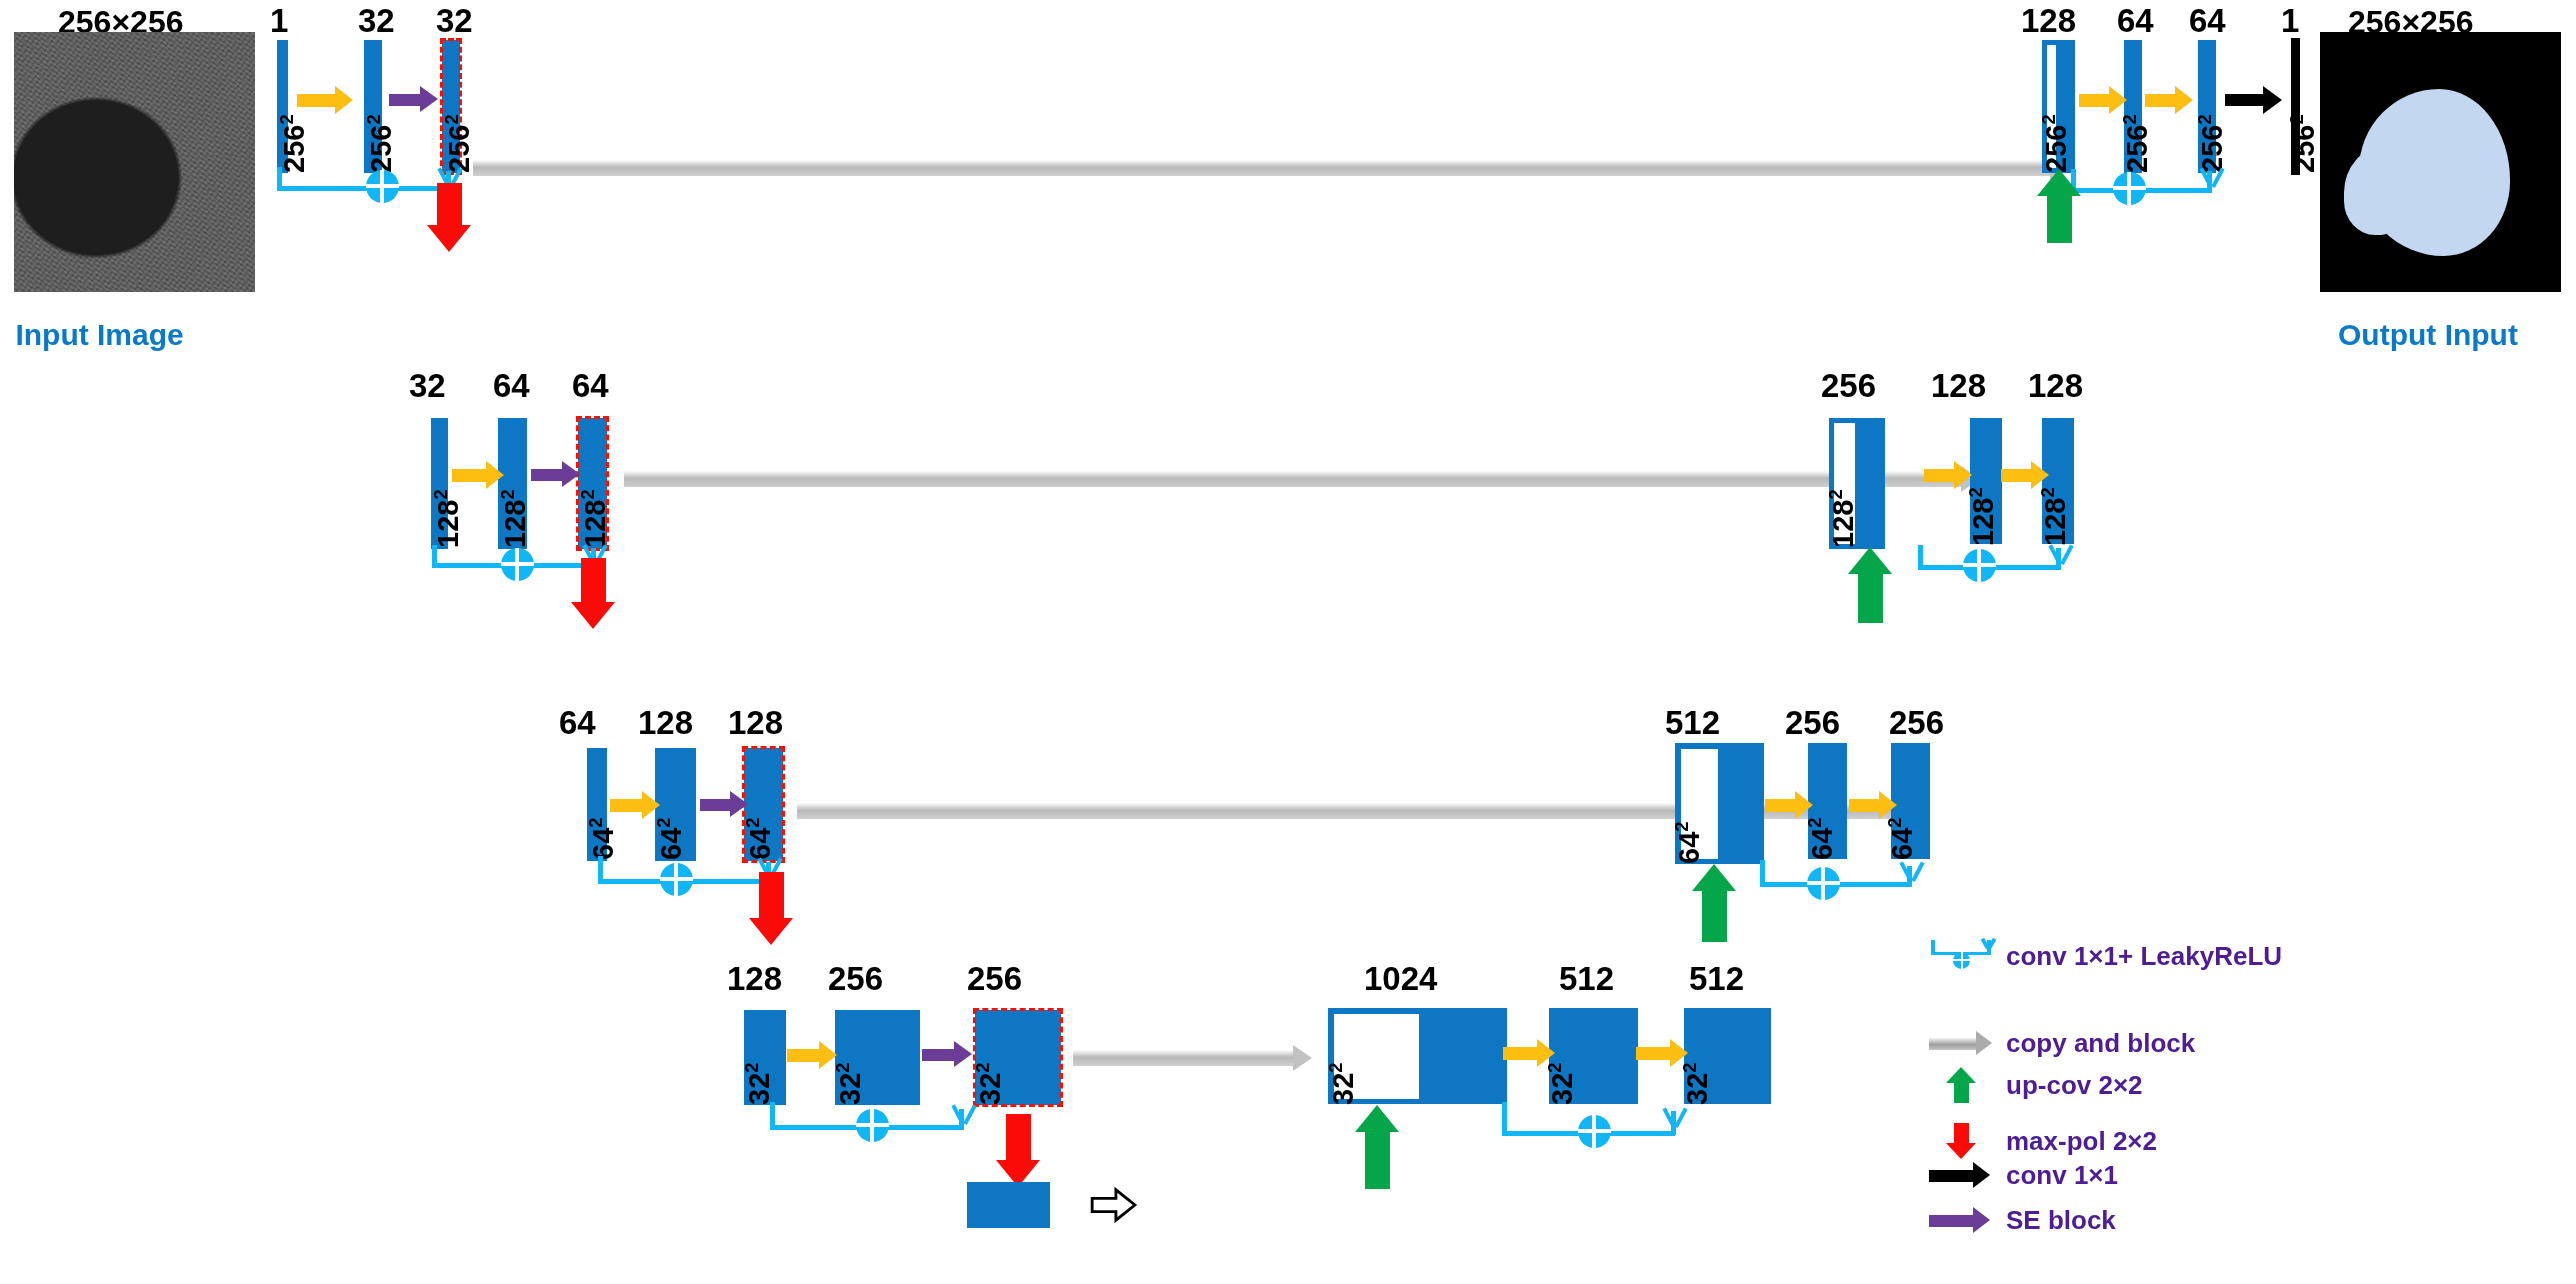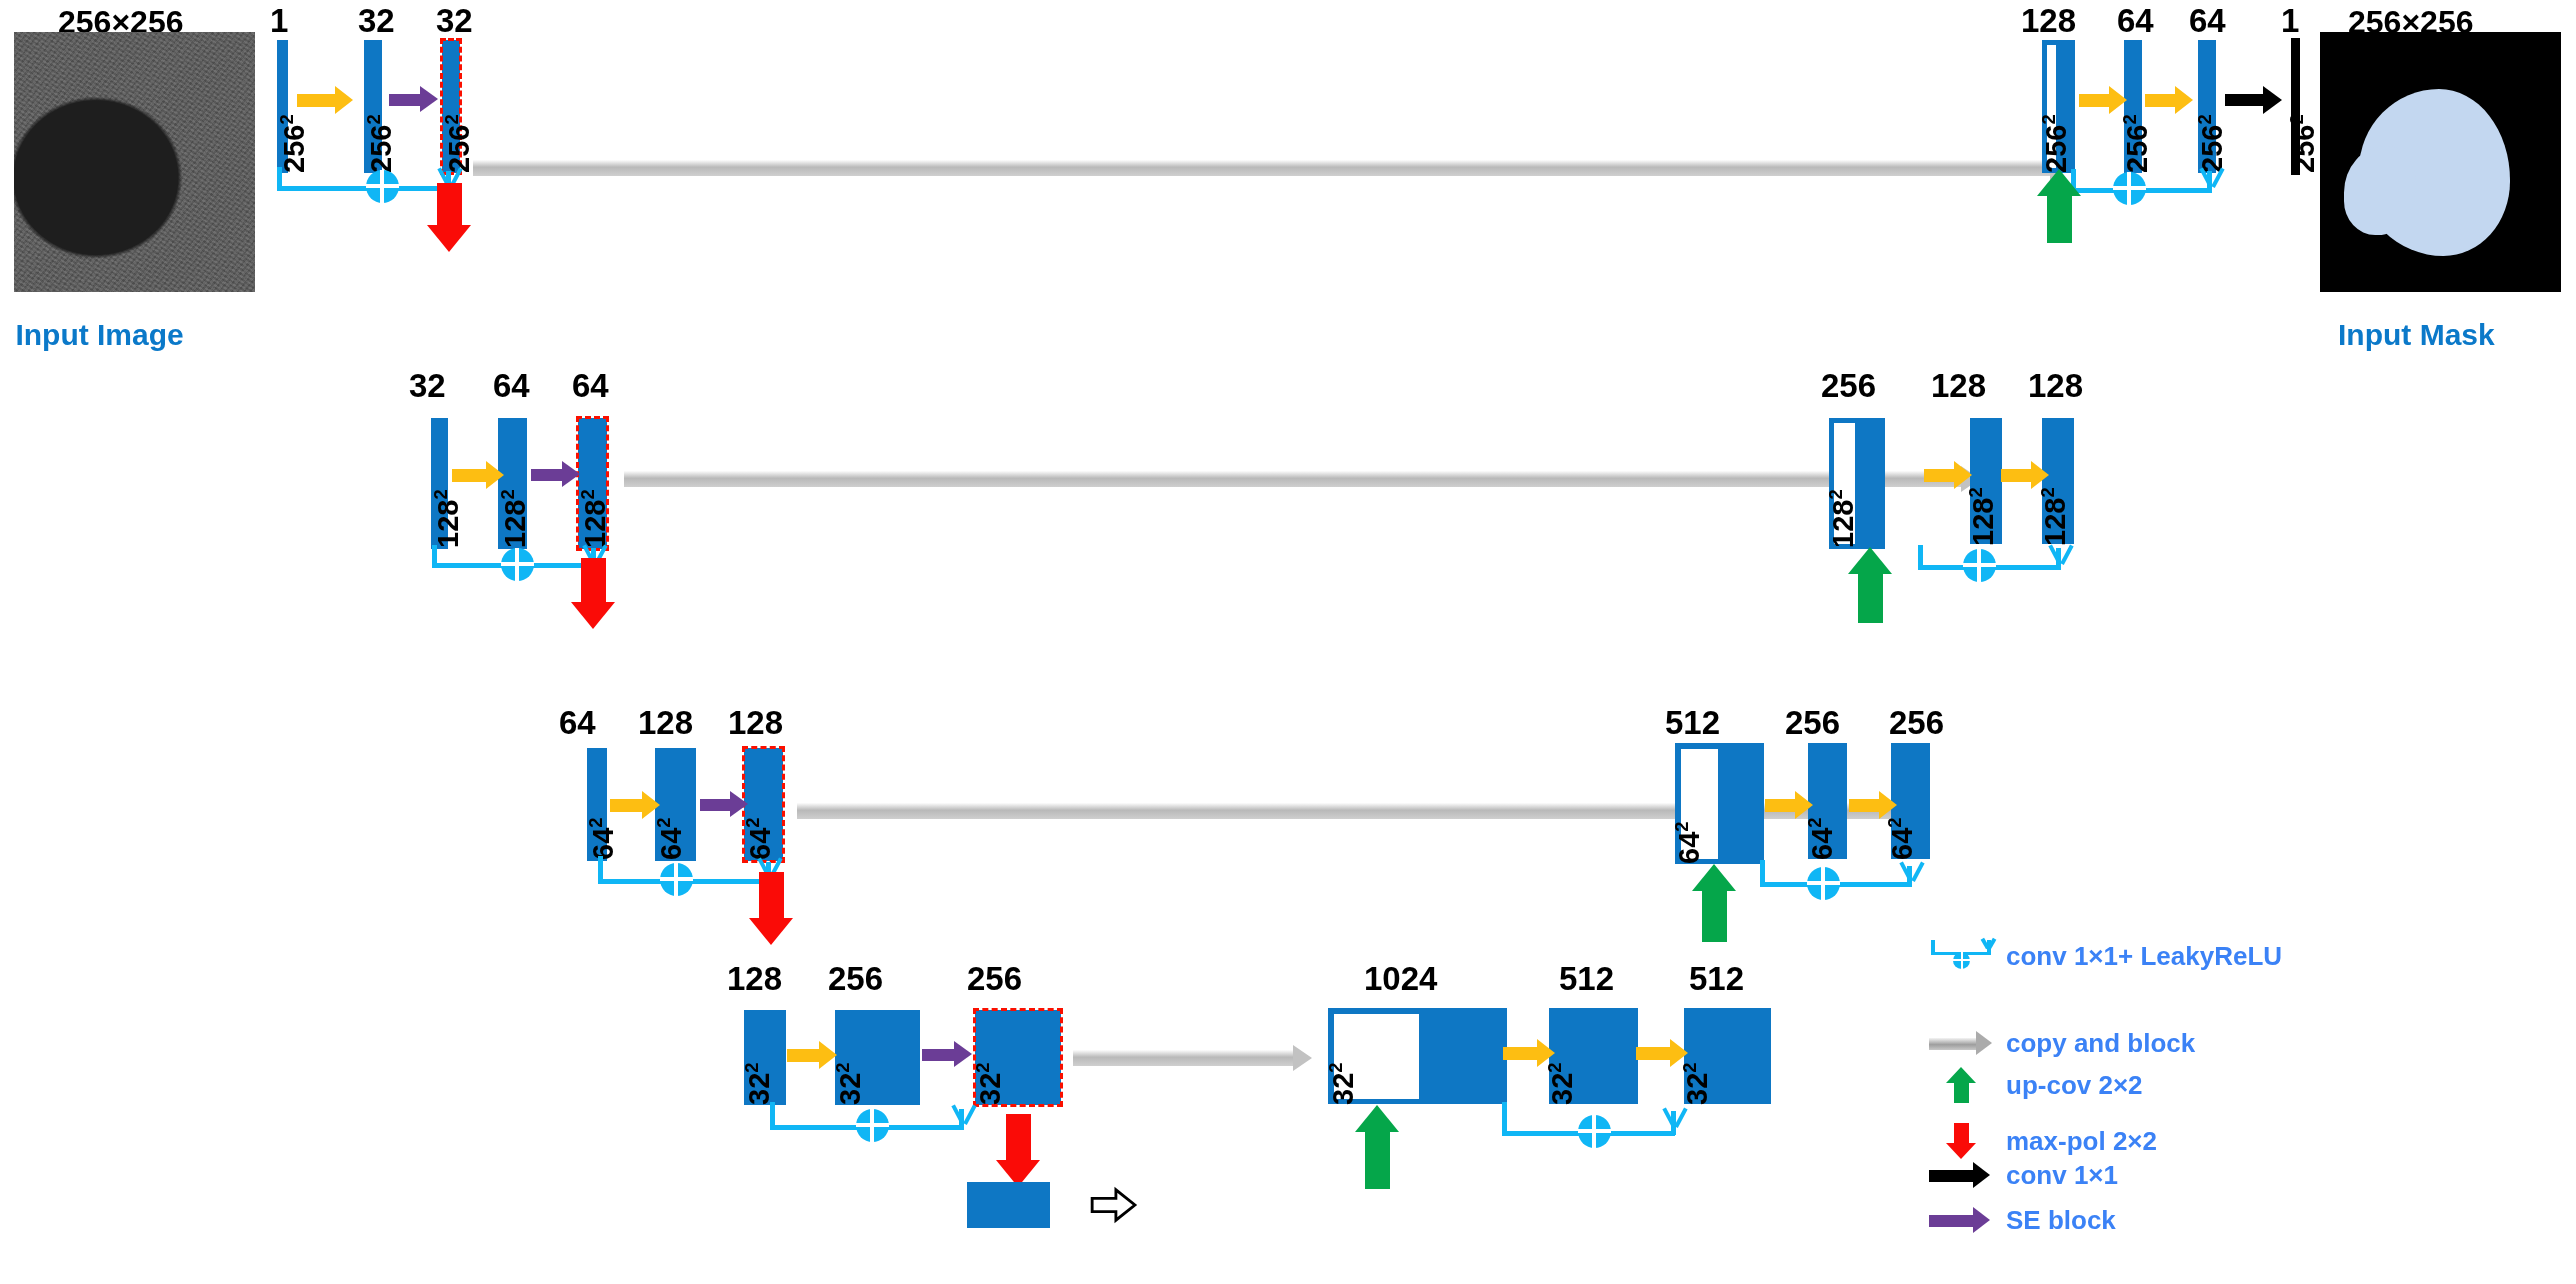--- a/index.html
+++ b/index.html
@@ -83,21 +83,21 @@
 
   
   .aspp-box{position:absolute;border:6.7px solid #0e77c4;background:#fff;
             display:flex;align-items:center;justify-content:center;}
   .aspp-text{font-weight:bold;font-size:42px;color:#000;letter-spacing:0.5px;}
   .hollow-arrow{position:absolute;}
 
   
   .legend{position:absolute;}
   .lg-row{position:absolute;display:flex;align-items:center;}
-  .lg-txt{font-weight:bold;font-size:26px;color:#3b82f6;white-space:nowrap;}
+  .lg-txt{font-weight:bold;font-size:26px;color:#4c1d95;white-space:nowrap;}
   .lg-ico{position:relative;width:81px;height:37px;flex:0 0 81px;}
 </style>
 </head>
 <body>
 
 <div id="stage">
 
   <div class="abs sizelbl" style="left:58px;top:3.8px;">256×256</div>
   <div class="thumb input" style="left:13.5px;top:32px;width:241px;height:260px;"></div>
   <div class="abs iolbl" style="left:15.4px;top:318px;">Input Image</div>
@@ -415,21 +415,21 @@
   <div class="abs arr ar-green" style="left:2037px;top:169px;width:44px;height:75px;">
     <div class="head"></div>
       <div class="shaft" style="top:26px;height:48px;"></div>
   </div>
 
   <div class="abs sizelbl" style="left:2348px;top:3.8px;">256×256</div>
   <div class="thumb output" style="left:2320px;top:32px;width:241px;height:260px;">
     <div class="blob"></div>
     <div class="blob2"></div>
   </div>
-  <div class="abs iolbl" style="left:2338px;top:318px;">Input Mask</div>
+  <div class="abs iolbl" style="left:2338px;top:318px;">Output Input</div>
 
   <div class="abs bar" style="left:967px;top:1182px;width:83px;height:46px;"></div>
   <div class="abs hollow-arrow" style="left:1090px;top:1186px;width:48px;height:38px;">
     <svg width="48" height="38" viewBox="0 0 50 40">
       <path d="M2,13 L27,13 L27,4 L47,20 L27,36 L27,27 L2,27 Z" fill="#ffffff" stroke="#000000" stroke-width="3"></path>
     </svg>
   </div>
 
   <div class="legend" style="left:1925px;top:938px;width:635px;height:337px;">
 

